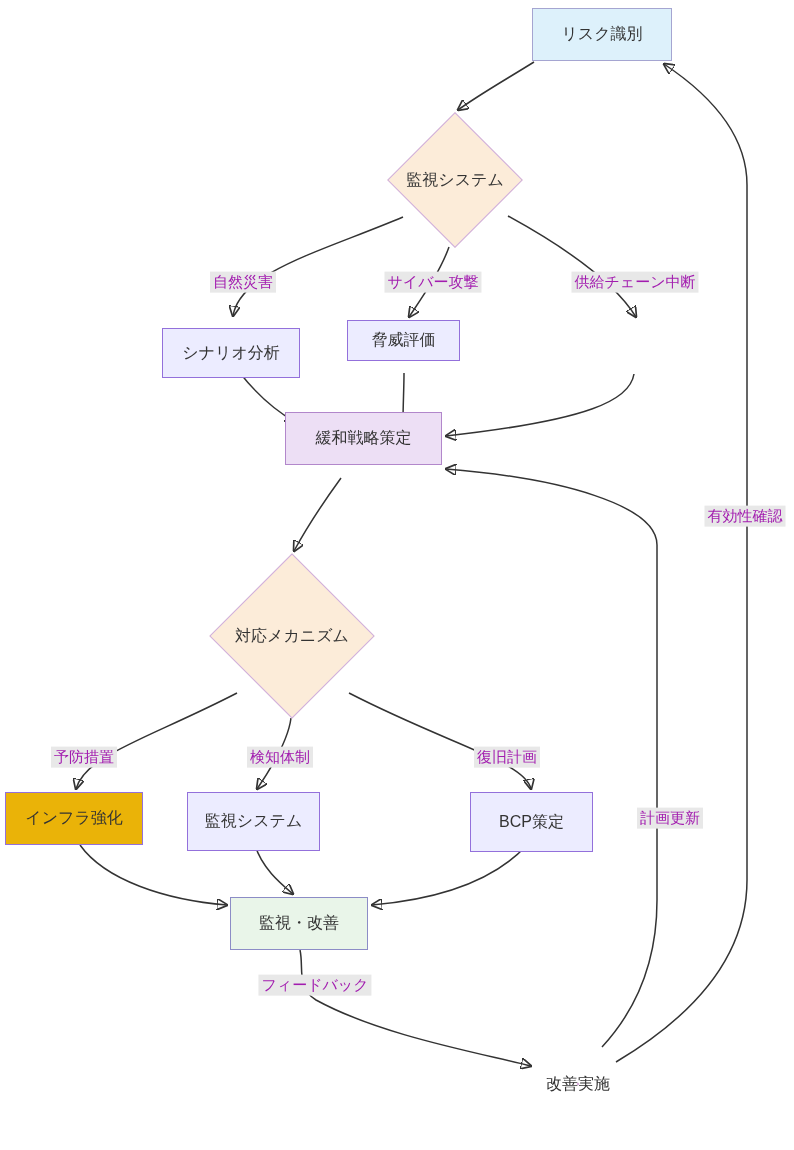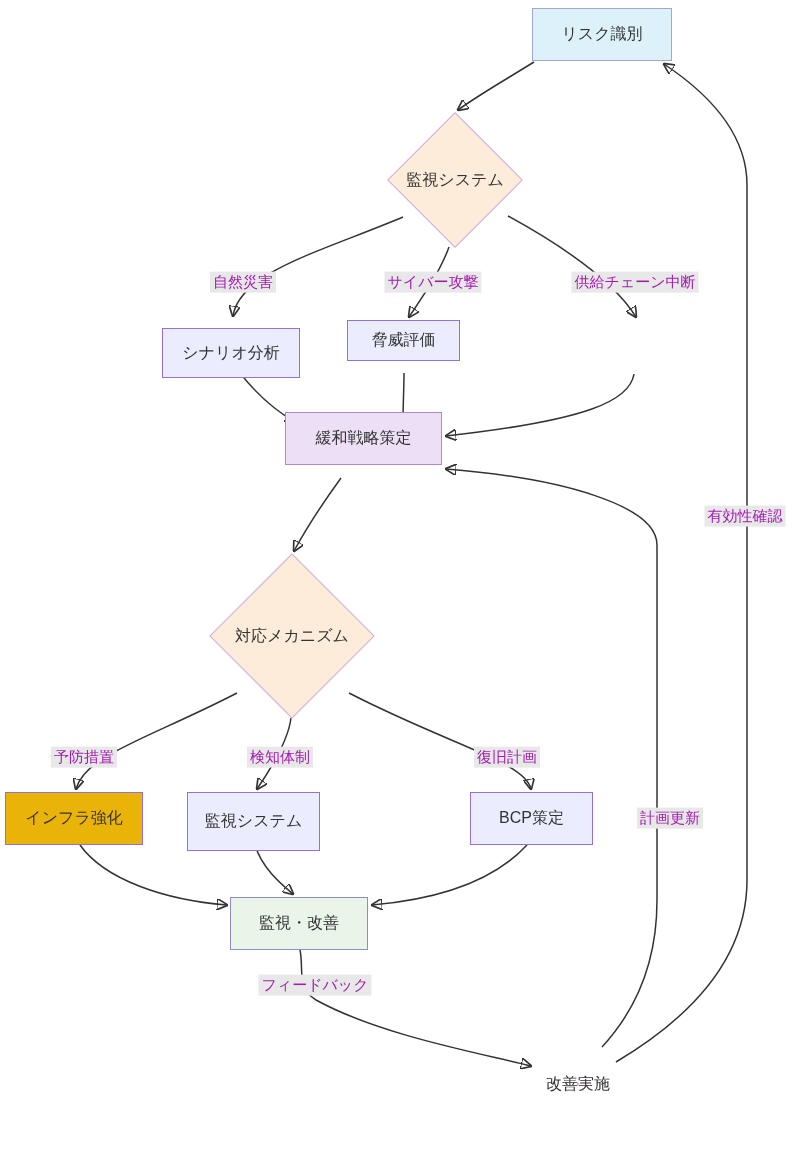--- a/index.html
+++ b/index.html
@@ -24,21 +24,21 @@
   .n-risk-eval{left:387px;top:112px;width:136px;height:136px;}
   .n-risk-eval .diamond-shape{width:96px;height:96px;}
   .n-scenario{left:162px;top:328px;width:138px;height:50px;}
   .n-threat{left:347px;top:320px;width:113px;height:41px;}
   .n-depend{left:570px;top:320px;width:137px;height:54px;}
   .n-mitigation{left:285px;top:412px;width:157px;height:53px;}
   .n-response{left:209px;top:553px;width:166px;height:166px;}
   .n-response .diamond-shape{width:117px;height:117px;}
   .n-infra{left:5px;top:792px;width:138px;height:53px;}
   .n-monitor-sys{left:187px;top:792px;width:133px;height:59px;}
-  .n-bcp{left:470px;top:792px;width:123px;height:53px;}
+  .n-bcp{left:470px;top:792px;width:123px;height:60px;}
   .n-monitor-improve{left:230px;top:897px;width:138px;height:53px;}
   .n-improve{left:519px;top:1025px;width:118px;height:118px;}
 
   .edge-label{
     position:absolute;z-index:2;transform:translate(-50%,-50%);
     background:#e8e8e8;color:#a21caf;font-size:15px;line-height:1.25;
     padding:1px 3px;white-space:nowrap;
   }
   .l-natural{left:243px;top:282px;}
   .l-cyber{left:433px;top:282px;}

